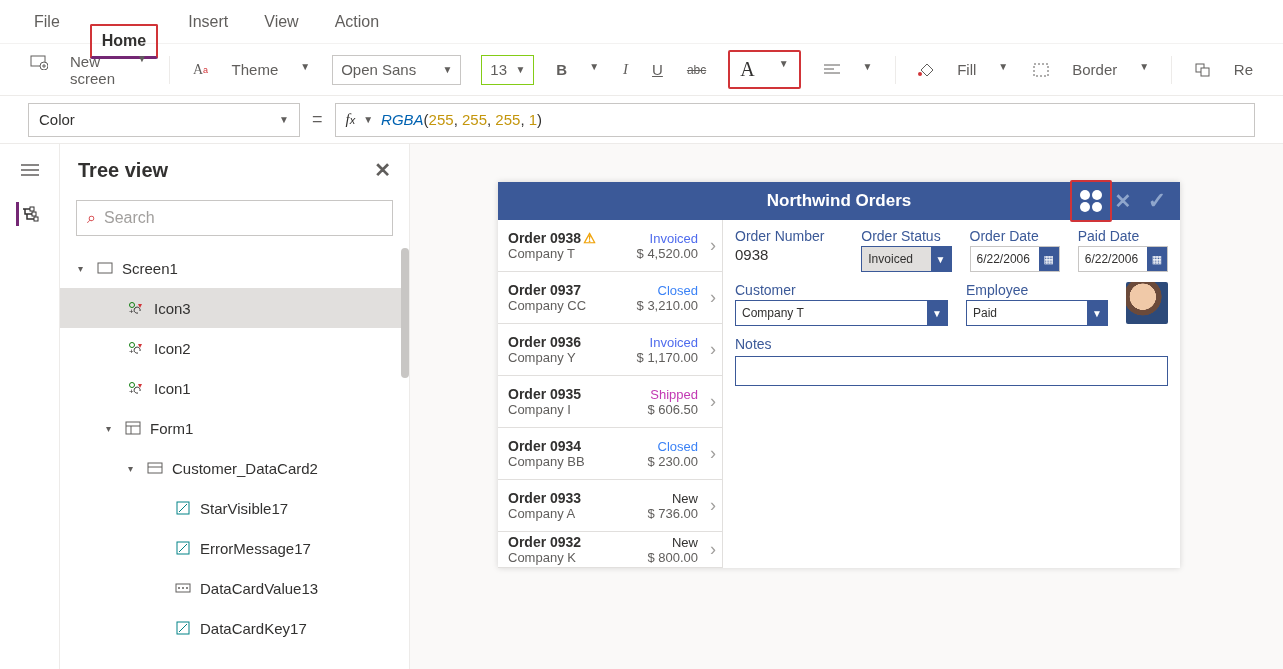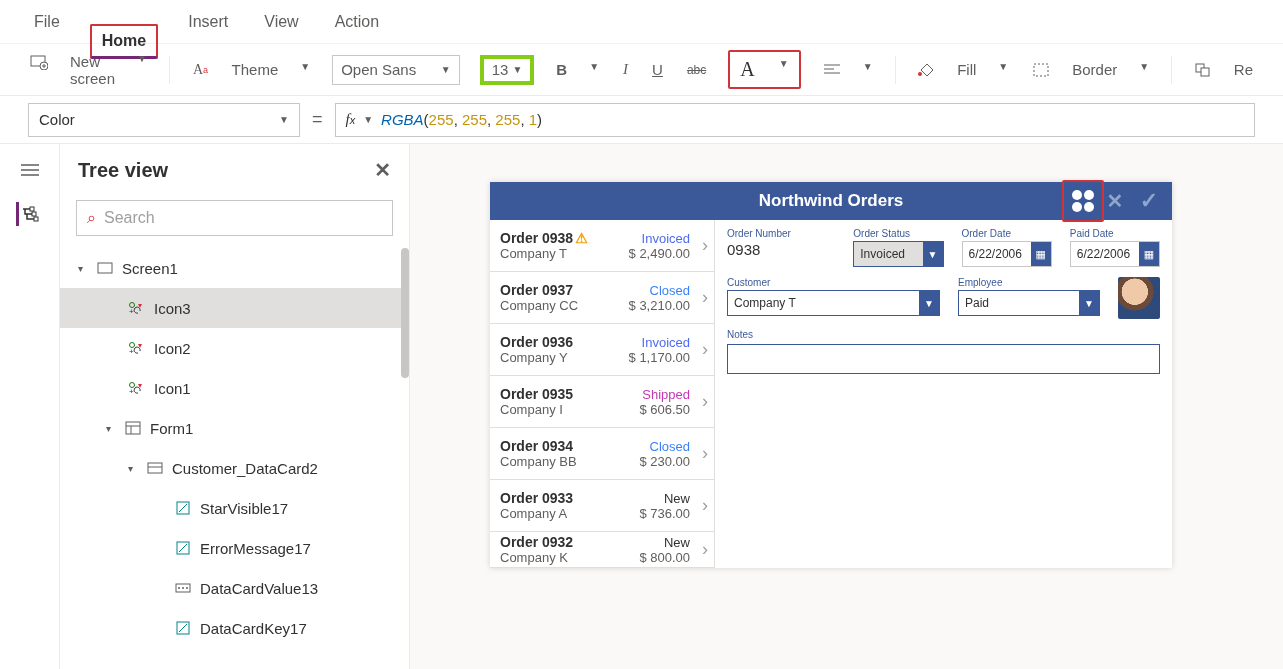--- a/index.html
+++ b/index.html
@@ -9,21 +9,21 @@
 .menubar { display: flex; align-items: center; height: 44px; padding: 0 28px; gap: 24px; font-size: 16px; color: #605e5c; border-bottom: 1px solid #f3f2f1; }
 .menubar .menu-item { cursor: pointer; padding: 8px 6px; }
 .menubar .menu-item.active { color: #323130; font-weight: 600; border-bottom: 3px solid #742774; margin-bottom:-1px;margin-top:39px;}
 .hl-red { border: 2px solid #d13438; border-radius: 2px; padding: 6px 10px !important; }
 
 
 .ribbon { display: flex; align-items: center; height: 52px; padding: 0 28px; gap: 20px; border-bottom: 1px solid #edebe9; font-size: 15px; color: #605e5c; overflow:hidden;}
 .rib-btn { display: inline-flex; gap: 22px; cursor: pointer; padding: 2px 2px; }
 .rib-sep { width: 1px; height: 28px; background: #edebe9; }
 .font-sel { width: 190px; height: 30px; border: 1px solid #c8c6c4; color:#605e5c; display:flex; align-items:center; padding:0 8px; justify-content:space-between; font-size:15px;}
-.font-size { width: 72px; height: 30px; border: 4px solid #84cc16; color:#605e5c; display:flex; align-items:center; padding:0 8px; justify-content:space-between; font-size:15px;}
+.font-size { width: 72px; height: 30px; border: 1px solid #84cc16; color:#605e5c; display:flex; align-items:center; padding:0 8px; justify-content:space-between; font-size:15px;}
 .ico { display:inline-flex; width:18px; height:18px; align-items:center; justify-content:center;}
 .chev { font-size:10px; color:#605e5c; }
 .strike { text-decoration: line-through; }
 
 
 .formulabar { display:flex; align-items:center; height:48px; padding: 6px 28px; gap: 12px; border-bottom: 1px solid #edebe9; font-size:15px; }
 .prop-sel { width: 272px; height: 34px; border:1px solid #c8c6c4; display:flex; align-items:center; padding:0 10px; justify-content:space-between;}
 .fx-box { flex:1; height: 34px; border:1px solid #c8c6c4; display:flex; align-items:center; padding:0 10px; gap:8px;}
 .formula { font-family: Consolas, monospace; font-size:15px; }
 .kw { color:#0062b1; font-style:italic; } .num { color:#c4960c; } .paren {color:#323130;}
@@ -40,38 +40,38 @@
 .tree { flex:1; overflow-y:auto; font-size:15px; position:relative;}
 .tree-scroll { position:absolute; right:0; top:0; width:8px; height:130px; background:#c8c6c4; border-radius:4px;}
 .tree-row { display:flex; align-items:center; height:40px; cursor:pointer; gap:8px;}
 .tree-row.selected { background:#e1dfdd; }
 .indent0 { padding-left: 18px; } .indent1 {padding-left: 46px;} .indent2 {padding-left: 68px;} .indent4 {padding-left: 114px;}
 .caret { width:10px; font-size:10px; color:#605e5c;}
 .node-ico { width:18px; height:18px; display:inline-flex; align-items:center; justify-content:center;}
 
 
 .canvas { flex:1; background:#faf9f8; position:relative; }
-.phone { position:absolute; left:80px; top:38px; width:682px; background:#fff; box-shadow:0 0 6px rgba(0,0,0,0.15);}
+.phone { position:absolute; left:88px; top:38px; width:682px; background:#fff; box-shadow:0 0 6px rgba(0,0,0,0.15);}
 .appbar { height:38px; background:#3b5998; color:#fff; display:flex; align-items:center; justify-content:center; font-weight:600; font-size:17px; position:relative;}
 .appbar .bar-ico { position:absolute; width:34px; height:34px; display:flex; align-items:center; justify-content:center; color:#8fa6cc;}
 .appbar .plus { right:72px; } .appbar .x { right:40px; font-size:20px;} .appbar .chk { right:6px; font-size:22px;}
 .plus-hl { position:absolute; right:68px; top:-2px; width:42px; height:42px; border:2px solid #d13438; border-radius:2px; pointer-events:none; z-index:5;}
 .app-body { display:flex; }
 .order-list { width:225px; border-right:1px solid #e1dfdd; }
 .ord-row { border-bottom:1px solid #e1dfdd; padding: 6px 10px; display:flex; align-items:center; height:52px; position:relative;}
 .ord-row .ord-left { flex:1; } .ord-row .ord-right { text-align:right; margin-right:14px; min-width:68px;}
 .ord-title { font-weight:700; font-size:14px; } .ord-sub { font-size:13px; color:#605e5c; }
 .ord-status { font-size:13px; }
 .st-invoiced {color:#4e6bed;} .st-closed{color:#3b82f6;} .st-shipped{color:#c239b3;} .st-new{color:#323130;}
 .ord-chev { color:#a19f9d; font-size:18px; position:absolute; right:6px;}
 .warn { color:#f0a30a; font-size:14px; margin-left:2px;}
 .detail { flex:1; padding: 8px 12px 12px; }
 .d-row { display:flex; gap:18px; margin-bottom:10px; }
 .d-field { flex:1; display:flex; flex-direction:column; }
-.d-label { font-size:10px; color:#3b5998; margin-bottom:2px; }
+.d-label { font-size:14px; color:#3b5998; margin-bottom:2px; }
 .d-val { font-size:15px; }
 .d-select { height:26px; border:1px solid #3b5998; display:flex; align-items:center; justify-content:space-between; padding:0 4px 0 6px; font-size:12px;}
 .d-select .dd { width:20px; height:24px; background:#3b5998; color:#fff; display:flex; align-items:center; justify-content:center; margin-right:-4px; font-size:10px;}
 .d-select.grey { background:#e1dfdd; border-color:#3b5998;}
 .d-date { height:26px; border:1px solid #c8c6c4; display:flex; align-items:center; padding:0 4px 0 6px; font-size:12px; justify-content:space-between;}
 .cal { width:20px; height:24px; background:#3b5998; color:#fff; display:flex; align-items:center; justify-content:center; margin-right:-4px; font-size:11px;}
 .avatar { width:42px; height:42px; background: radial-gradient(circle at 40% 35%, #f0c9a8 35%, #6b4a3a 36% 50%, #2d4a7a 51%); border-radius:2px;}
 .notes-box { height:30px; border:1.5px solid #3b5998; width:100%; margin-top:2px;}
 
 svg { display:block; }
@@ -330,21 +330,21 @@
       </div>
       <div class="app-body">
         <div class="order-list">
           <div class="ord-row">
               <div class="ord-left">
                 <div class="ord-title"><span>Order 0938</span><span class="warn">⚠</span></div>
                 <div class="ord-sub">Company T</div>
               </div>
               <div class="ord-right">
                 <div class="ord-status st-invoiced">Invoiced</div>
-                <div class="ord-sub">$ 2,490.00</div>
+                <div class="ord-sub">$ 4,520.00</div>
               </div>
               <span class="ord-chev">›</span>
             </div>
           <div class="ord-row">
               <div class="ord-left">
                 <div class="ord-title">Order 0937</div>
                 <div class="ord-sub">Company CC</div>
               </div>
               <div class="ord-right">
                 <div class="ord-status st-closed">Closed</div>

